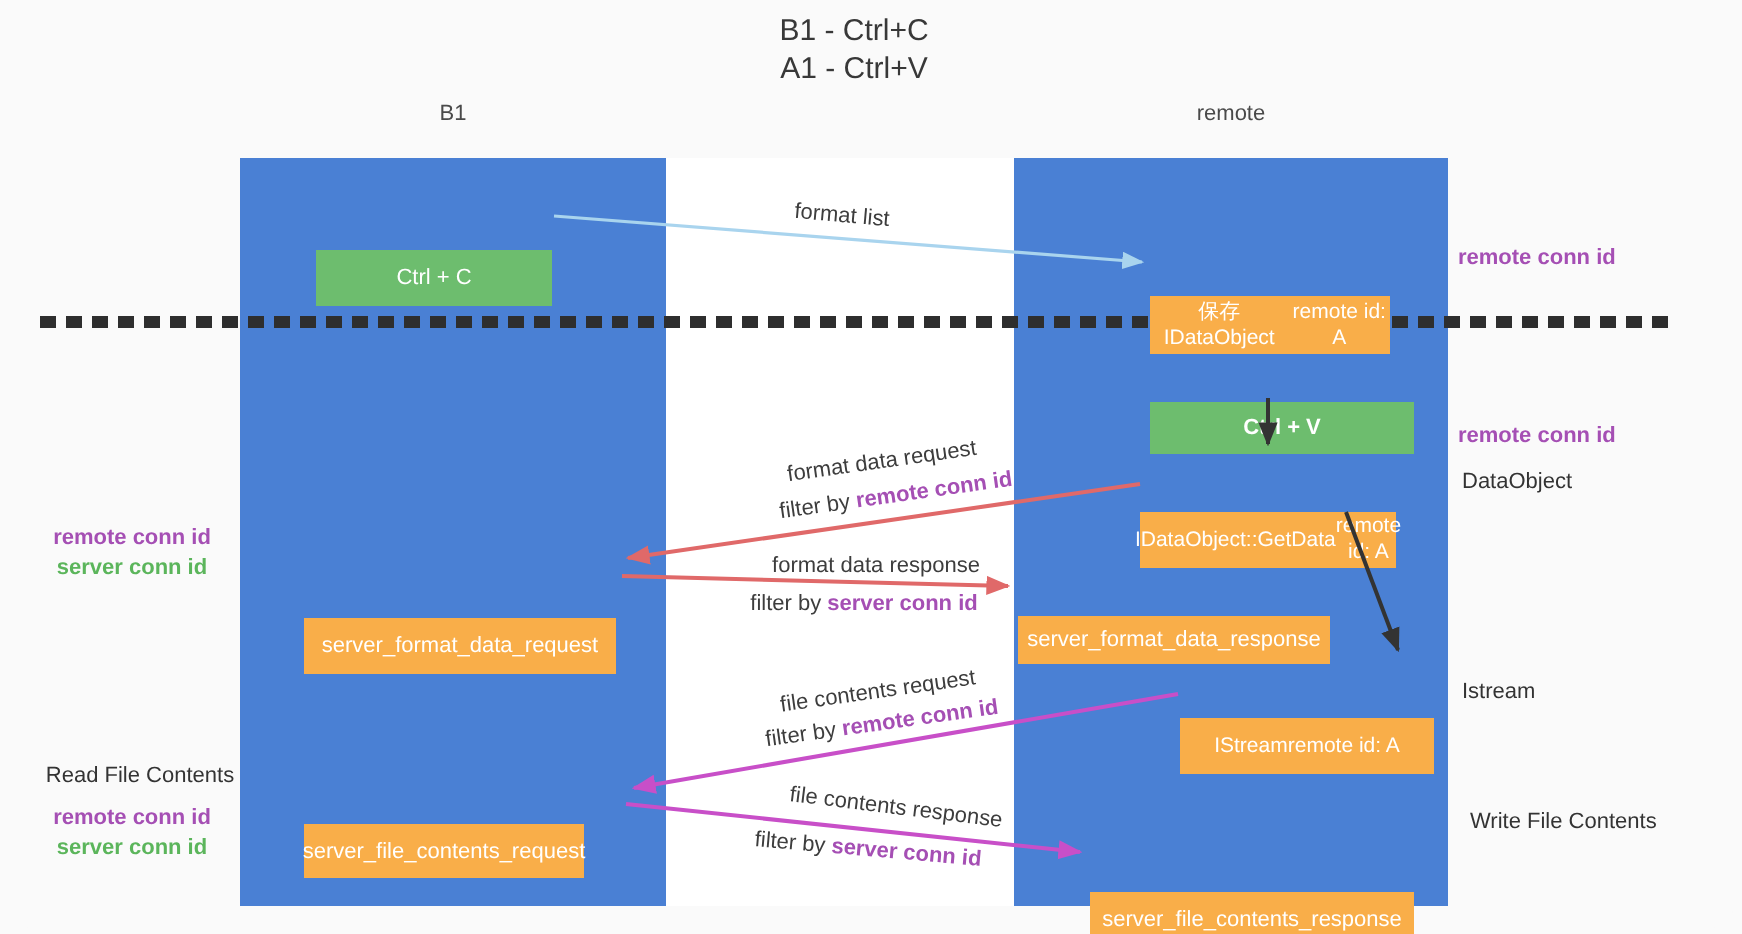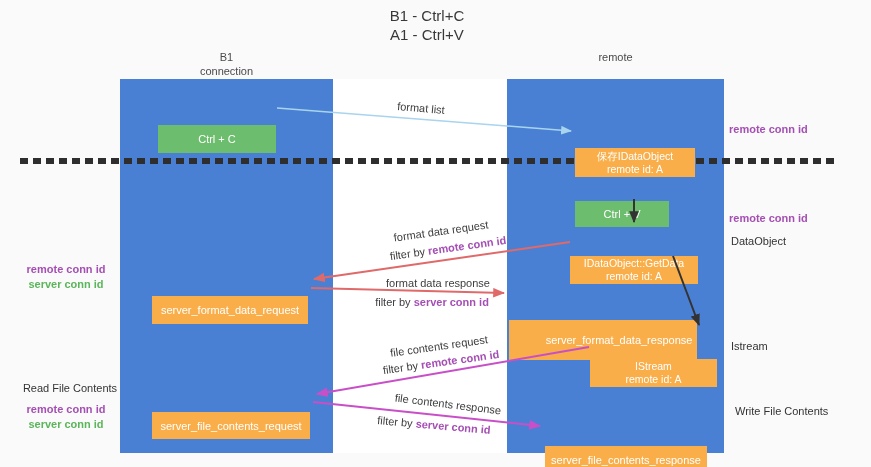--- a/index.html
+++ b/index.html
@@ -21,21 +21,21 @@
   .title{position:absolute;left:427px;top:6px;transform:translateX(-50%);text-align:center;
          font-size:15px;line-height:19px;color:#383838;}
   .col-header{position:absolute;text-align:center;font-size:11px;line-height:14px;color:#4a4a4a;}
   .lifeline{position:absolute;top:79px;height:374px;background:var(--blue);}
   .dashed{position:absolute;left:20px;top:158px;width:815px;height:6px;
           background:repeating-linear-gradient(90deg,#2e2e2e 0 8px,transparent 8px 13px);}
   .box{position:absolute;display:flex;align-items:center;justify-content:center;
        color:#fff;font-size:11px;text-align:center;margin-top:29px;}
   .box.green{background:var(--green);}
   .box.orange{background:var(--orange);}
-  .box.two-line{flex-direction:column;font-size:10.5px;line-height:13px;}
+  .box.two-line{flex-direction:row;font-size:10.5px;line-height:13px;}
   .clabel{position:absolute;white-space:nowrap;font-size:11px;color:#3d3d3d;
           transform:translate(-50%,-50%) rotate(var(--r,0deg));}
   .side{position:absolute;white-space:nowrap;font-size:11px;color:#333;}
   .side.center{text-align:center;}
   .purple{color:var(--purple);font-weight:700;}
   .greenlbl{color:var(--lbl-green);font-weight:700;}
   svg.arrows{position:absolute;left:0;top:0;pointer-events:none;}
 </style>
 </head>
 <body>
@@ -44,63 +44,62 @@
 
   <div class="mid-strip"></div>
 
   <div class="title">
     <div>B1 - Ctrl+C</div>
     <div>A1 - Ctrl+V</div>
   </div>
 
   <div class="col-header" style="left:120px;top:50px;width:213px;">
     <div>B1</div>
-    <div>connection</div>
   </div>
   <div class="col-header" style="left:507px;top:50px;width:217px;">
     <div>remote</div>
   </div>
 
   <div class="lifeline" style="left:120px;width:213px;"></div>
   <div class="lifeline" style="left:507px;width:217px;"></div>
 
   <div class="dashed"></div>
 
   <div class="box green" style="left:158px;top:96px;width:118px;height:28px;">
     <span>Ctrl + C</span>
   </div>
 
   <div class="box orange two-line" style="left:575px;top:119px;width:120px;height:29px;">
     <span>保存IDataObject</span>
     <span>remote id: A</span>
   </div>
 
-  <div class="box green" style="left:575px;top:172px;width:94px;height:26px;">
+  <div class="box green" style="left:575px;top:172px;width:132px;height:26px;font-weight:bold;">
     <span>Ctrl + V</span>
   </div>
 
   <div class="box orange two-line" style="left:570px;top:227px;width:128px;height:28px;">
     <span>IDataObject::GetData</span>
     <span>remote id: A</span>
   </div>
 
-  <div class="box orange" style="left:152px;top:267px;width:156px;height:28px;align-items:center;">
+  <div class="box orange" style="left:152px;top:280px;width:156px;height:28px;align-items:center;">
     <span>server_format_data_request</span>
   </div>
 
-  <div class="box orange" style="left:509px;top:291px;width:156px;height:40px;padding-left:32px;">
+  <div class="box orange" style="left:509px;top:279px;width:156px;height:24px;">
     <span>server_format_data_response</span>
   </div>
 
   <div class="box orange two-line" style="left:590px;top:330px;width:127px;height:28px;">
     <span>IStream</span>
     <span>remote id: A</span>
   </div>
 
-  <div class="box orange" style="left:152px;top:383px;width:158px;height:27px;">
+  <div class="box orange" style="left:152px;top:383px;width:140px;height:27px;">
     <span>server_file_contents_request</span>
   </div>
 
   <div class="box orange" style="left:545px;top:417px;width:162px;height:27px;">
     <span>server_file_contents_response</span>
   </div>
 
   <svg class="arrows" width="871" height="467" viewBox="0 0 871 467">
     <defs>
       <marker id="ah-blue" viewBox="0 0 10 8" refX="9" refY="4" markerWidth="11" markerHeight="9" orient="auto" markerUnits="userSpaceOnUse">

